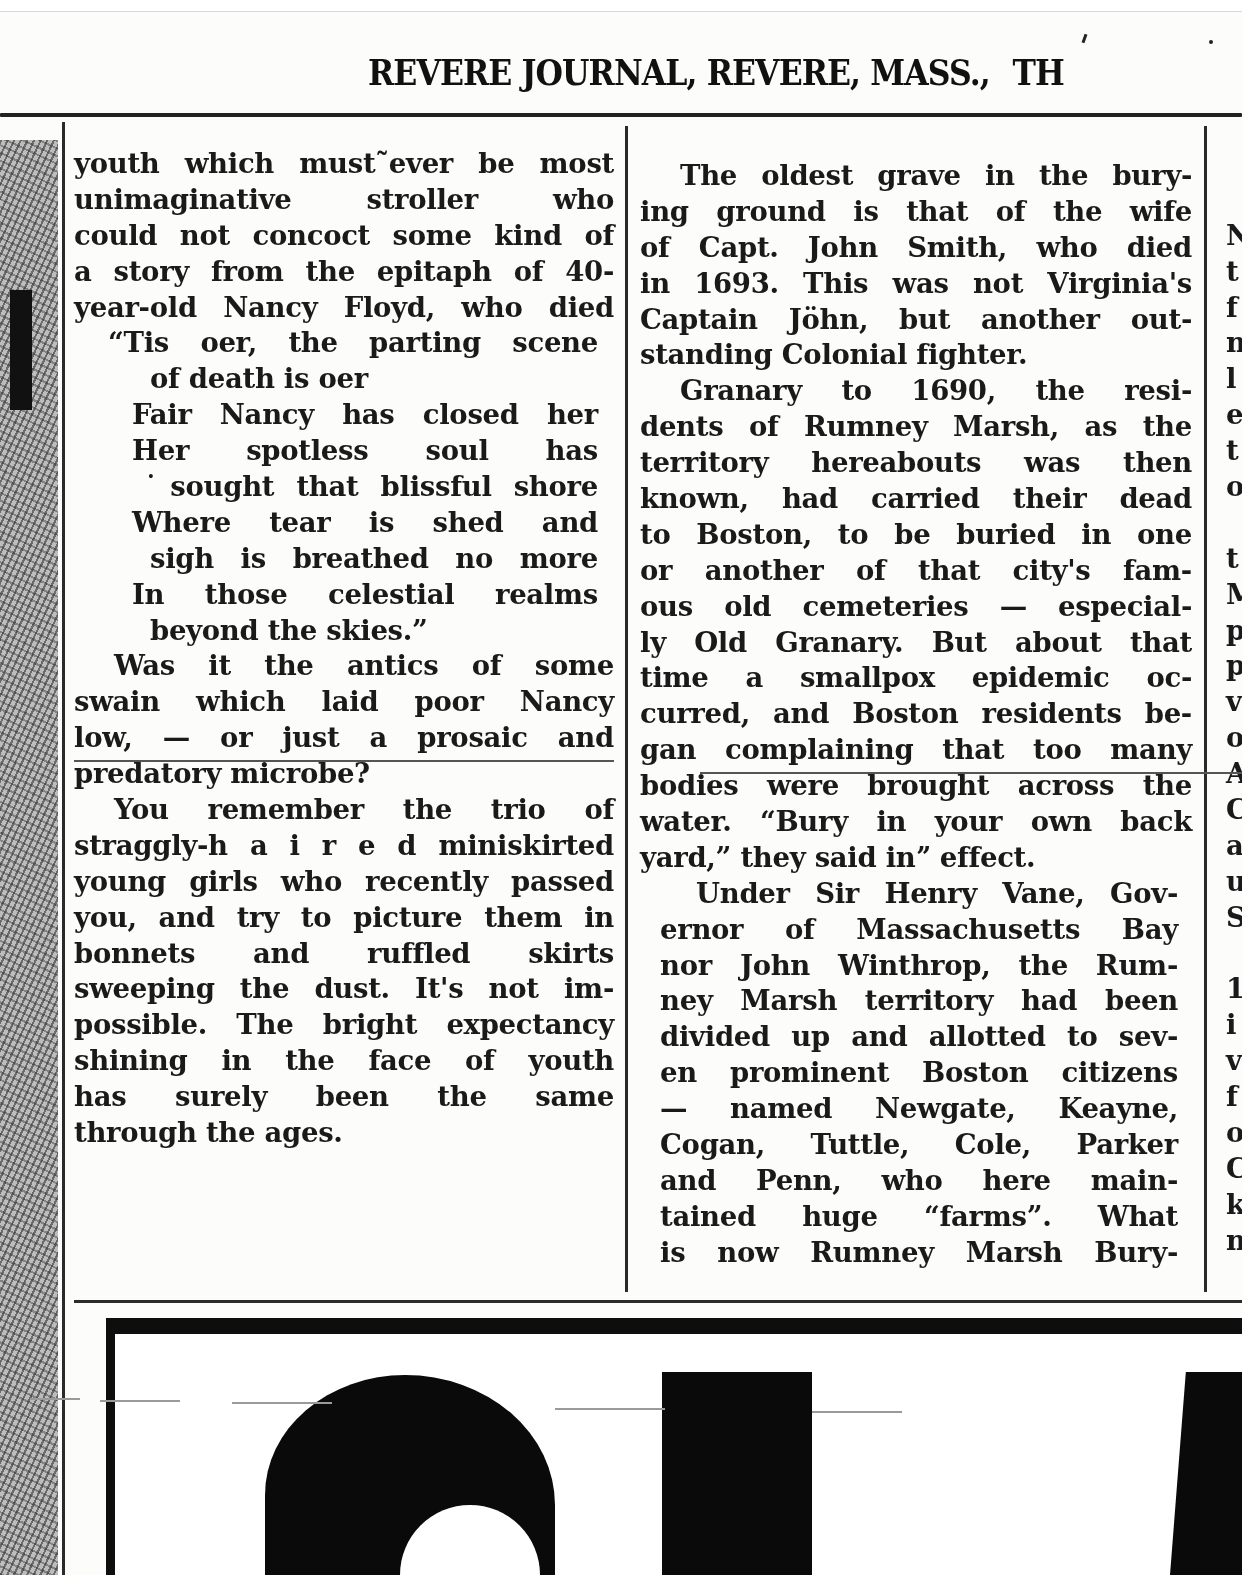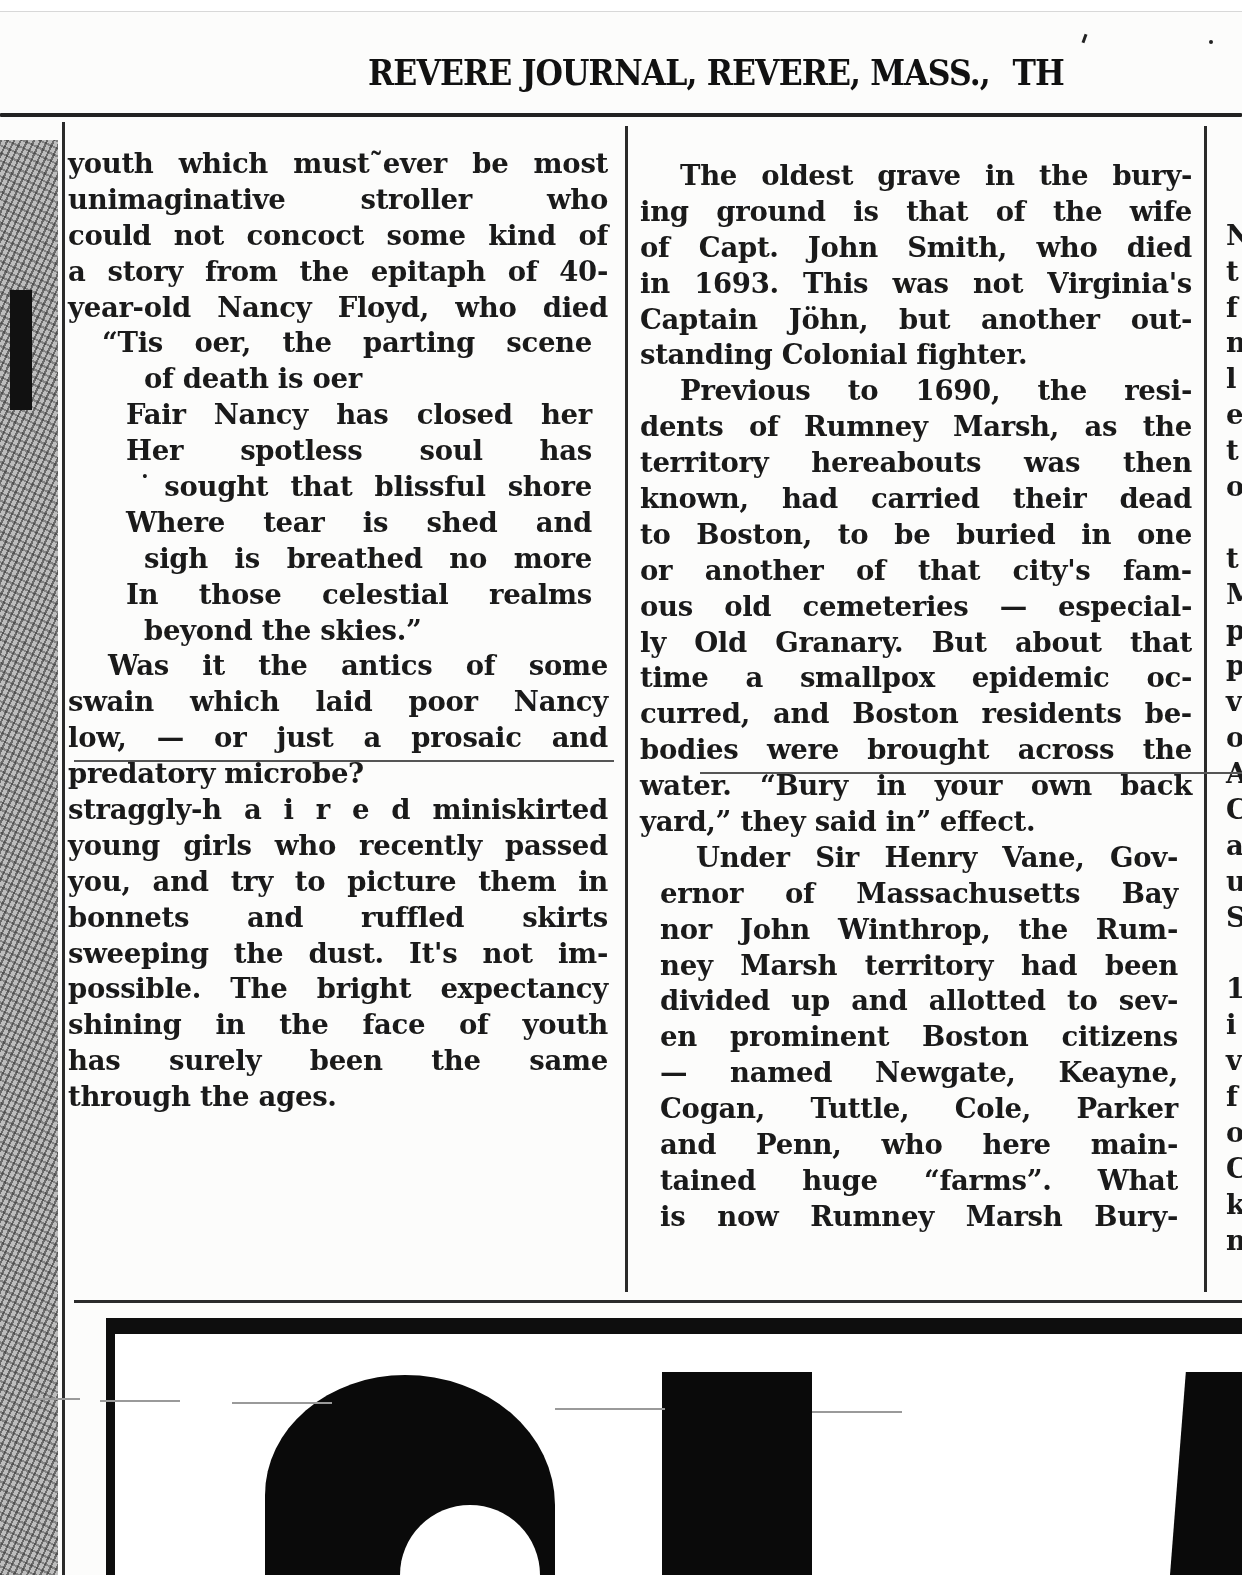--- a/index.html
+++ b/index.html
@@ -72,21 +72,21 @@
     }
     .column {
       position: absolute;
       font-family: "DejaVu Serif", serif;
       font-size: 27.5px;
       line-height: 35.9px;
       font-weight: bold;
       color: #1a1a1a;
       letter-spacing: -0.3px;
     }
-    .col1 { left: 68px; top: 146px; width: 540px; }
+    .col1 { left: 74px; top: 146px; width: 540px; }
     .col2 { left: 640px; top: 158px; width: 552px; }
     .line {
       display: block;
       white-space: nowrap;
       text-align: justify;
       text-align-last: justify;
       height: 35.9px;
       overflow: visible;
     }
     .line.last { text-align-last: left; }
@@ -191,49 +191,51 @@
     <span class="line verse2">sigh is breathed no more</span>
     <span class="line verse1">In those celestial realms</span>
     <span class="line last verse2">beyond the skies.”</span>
   </div>
 
   <span class="line indent">Was it the antics of some</span>
   <span class="line">swain which laid poor Nancy</span>
   <span class="line">low, — or just a prosaic and</span>
   <span class="line last">predatory microbe?</span>
 
+  <span class="line indent">You remember the trio of</span>
   <span class="line">straggly-h a i r e d miniskirted</span>
   <span class="line">young girls who recently passed</span>
   <span class="line">you, and try to picture them in</span>
   <span class="line">bonnets and ruffled skirts</span>
   <span class="line">sweeping the dust. It's not im-</span>
   <span class="line">possible. The bright expectancy</span>
   <span class="line">shining in the face of youth</span>
   <span class="line">has surely been the same</span>
   <span class="line last">through the ages.</span>
 </div>
 
 <div class="column col2">
   <span class="line indent">The oldest grave in the bury-</span>
   <span class="line">ing ground is that of the wife</span>
   <span class="line">of Capt. John Smith, who died</span>
   <span class="line">in 1693. This was not Virginia's</span>
   <span class="line">Captain Jöhn, but another out-</span>
   <span class="line last">standing Colonial fighter.</span>
 
-  <span class="line indent">Previous to 1690, the resi-</span>
+  <span class="line indent">Granary to 1690, the resi-</span>
   <span class="line">dents of Rumney Marsh, as the</span>
   <span class="line">territory hereabouts was then</span>
   <span class="line">known, had carried their dead</span>
   <span class="line">to Boston, to be buried in one</span>
   <span class="line">or another of that city's fam-</span>
   <span class="line">ous old cemeteries — especial-</span>
   <span class="line">ly Old Granary. But about that</span>
   <span class="line">time a smallpox epidemic oc-</span>
   <span class="line">curred, and Boston residents be-</span>
+  <span class="line">gan complaining that too many</span>
   <span class="line">bodies were brought across the</span>
   <span class="line">water. “Bury in your own back</span>
   <span class="line last">yard,” they said inˮ effect.</span>
 
   <div style="padding-left:20px;padding-right:14px;">
     <span class="line indent" style="padding-left:36px;">Under Sir Henry Vane, Gov-</span>
     <span class="line">ernor of Massachusetts Bay</span>
     <span class="line">nor John Winthrop, the Rum-</span>
     <span class="line">ney Marsh territory had been</span>
     <span class="line">divided up and allotted to sev-</span>

